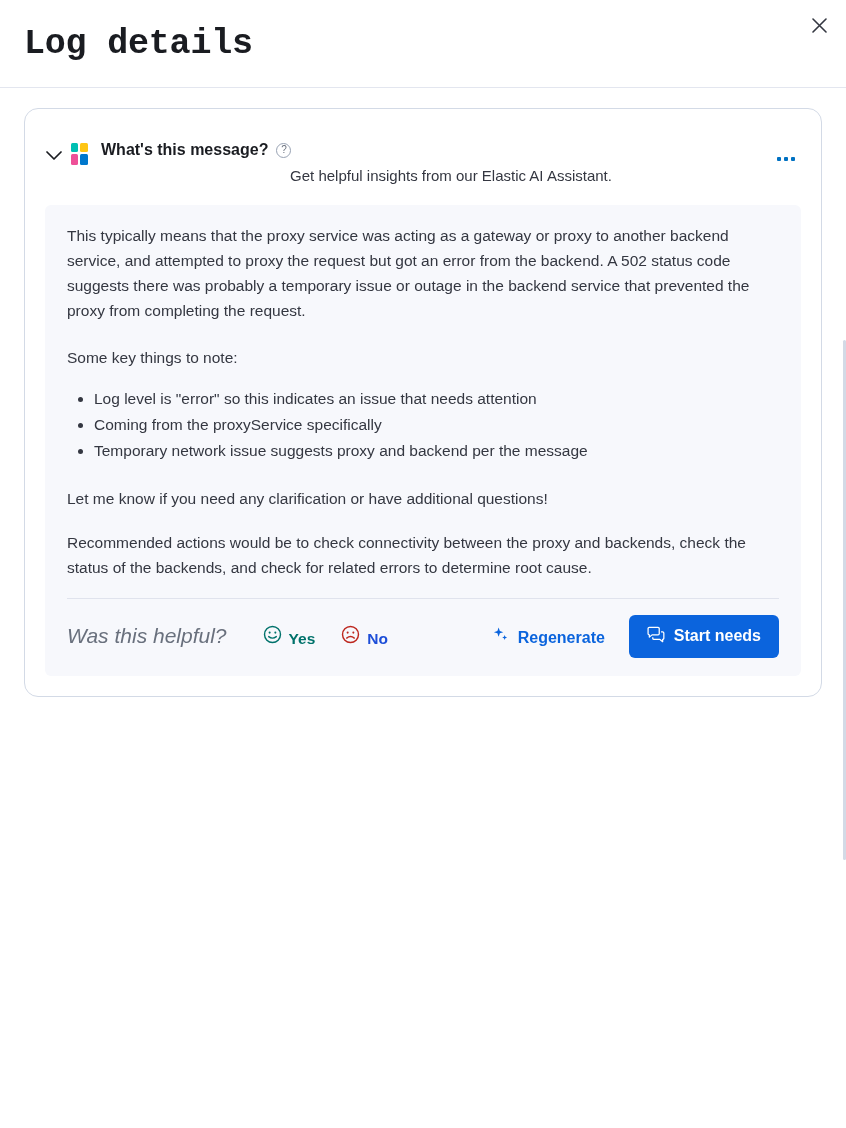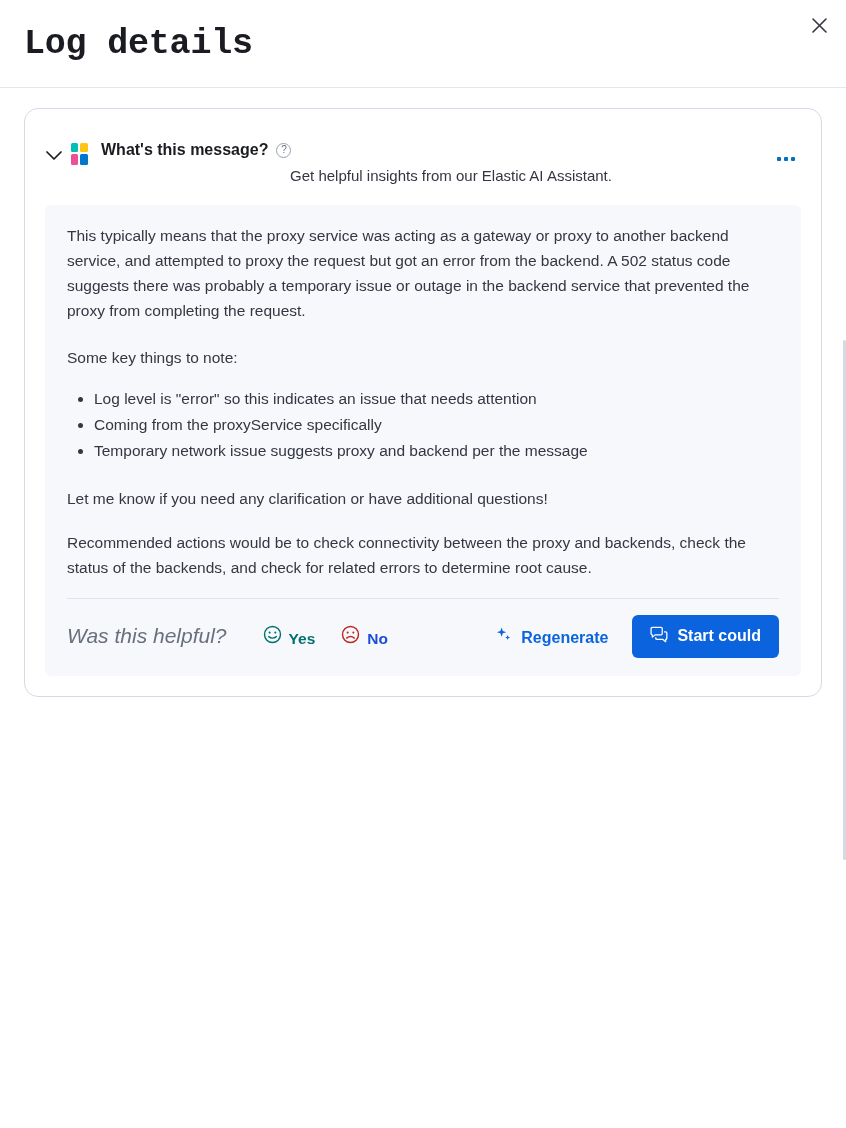--- a/index.html
+++ b/index.html
@@ -341,21 +341,21 @@
           <span>Regenerate</span>
         </button>
 
         <button class="start-chat-btn">
           <span>
             <svg width="18" height="17" viewBox="0 0 20 18" aria-hidden="true">
               <path d="M1.2 2.2 A1.3 1.3 0 0 1 2.5 1 H12.3 A1.3 1.3 0 0 1 13.6 2.2 V8.2 A1.3 1.3 0 0 1 12.3 9.4 H5.6 L2.6 11.9 V9.4 A1.3 1.3 0 0 1 1.2 8.2 Z" fill="none" stroke="#ffffff" stroke-width="1.4" stroke-linejoin="round"></path>
               <path d="M6.4 12.1 V13.3 A1.3 1.3 0 0 0 7.7 14.5 H14.4 L17.4 17 V14.5 A1.3 1.3 0 0 0 18.7 13.3 V7.3 A1.3 1.3 0 0 0 17.4 6.1 H15.6" fill="none" stroke="#ffffff" stroke-width="1.4" stroke-linejoin="round"></path>
             </svg>
           </span>
-          <span>Start could</span>
+          <span>Start needs</span>
         </button>
       </div>
     </div>
 
   </div>
 </div>
 
 <div class="scrollbar-hint"></div>
 
 </body></html>

